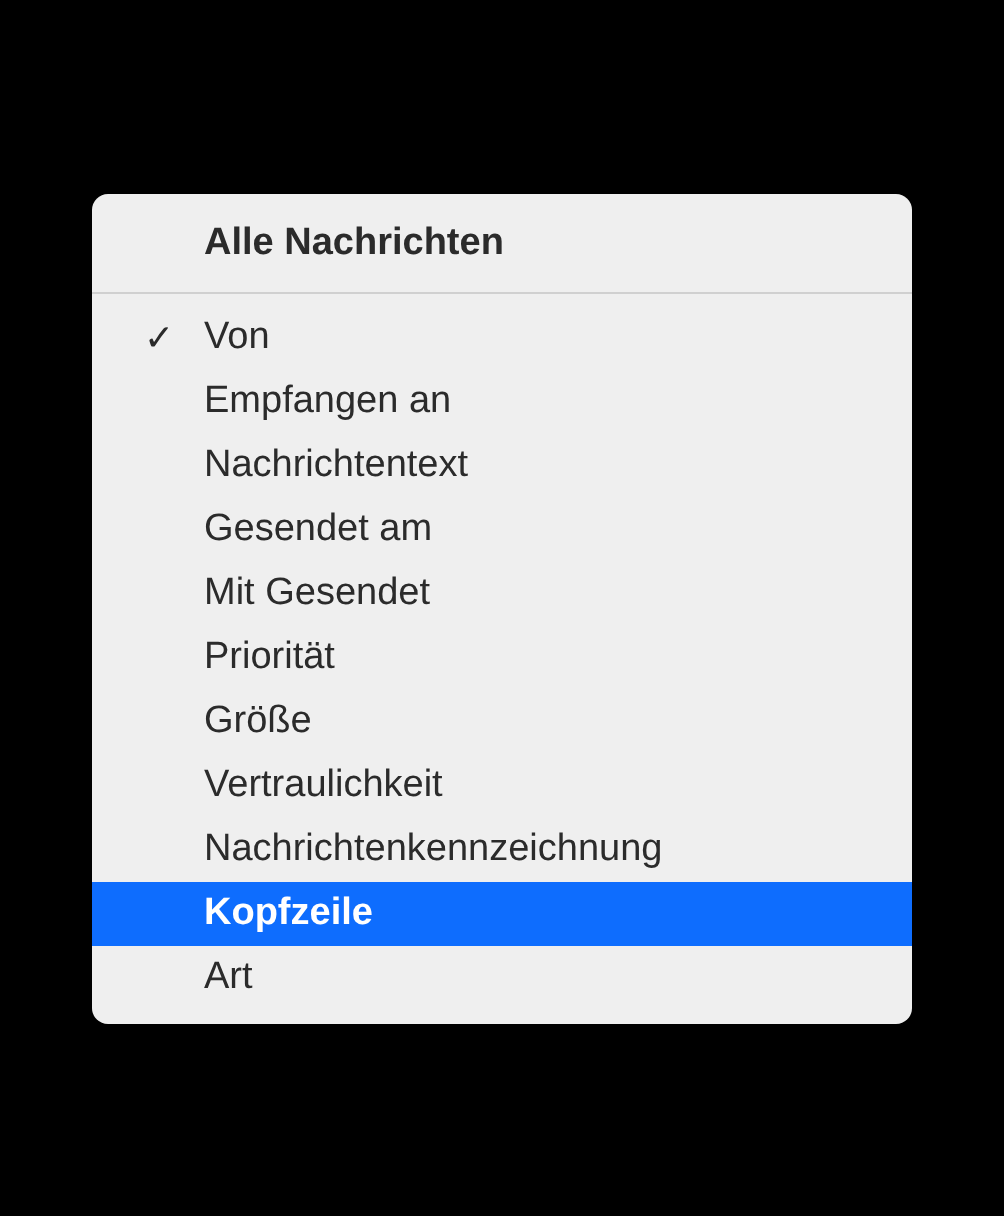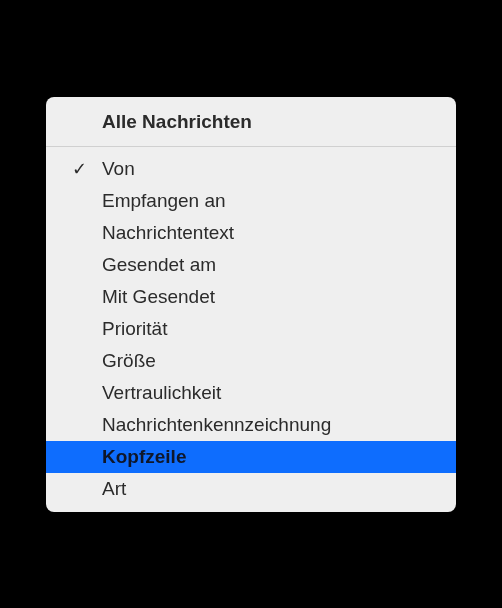--- a/index.html
+++ b/index.html
@@ -42,21 +42,21 @@
       display: flex;
       align-items: center;
       height: 32px;
       font-size: 19px;
       color: #2b2b2b;
       cursor: default;
       padding-left: 26px;
     }
     .menu-item.selected {
       background: #0e6dfe;
-      color: #0f172a;
+      color: #ffffff;
       font-weight: 600;
     }
     .check {
       width: 30px;
       font-size: 18px;
       line-height: 1;
       display: inline-flex;
       align-items: center;
       justify-content: flex-start;
     }

